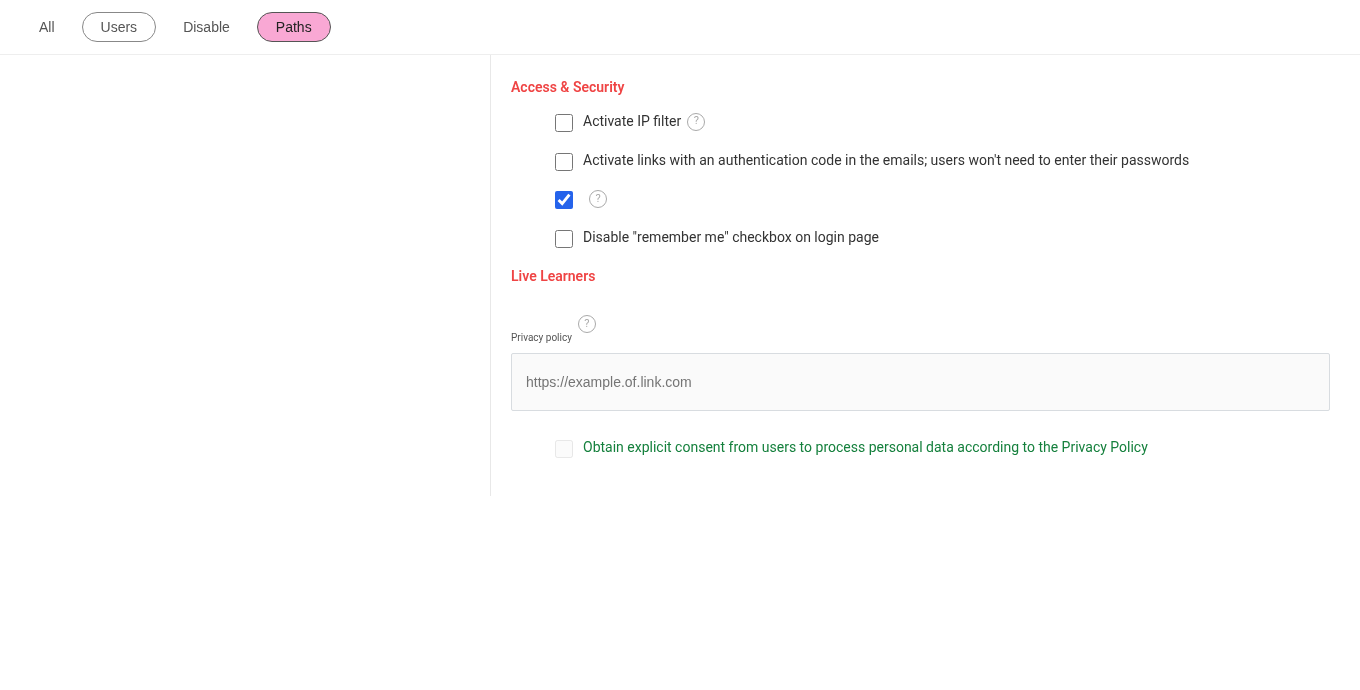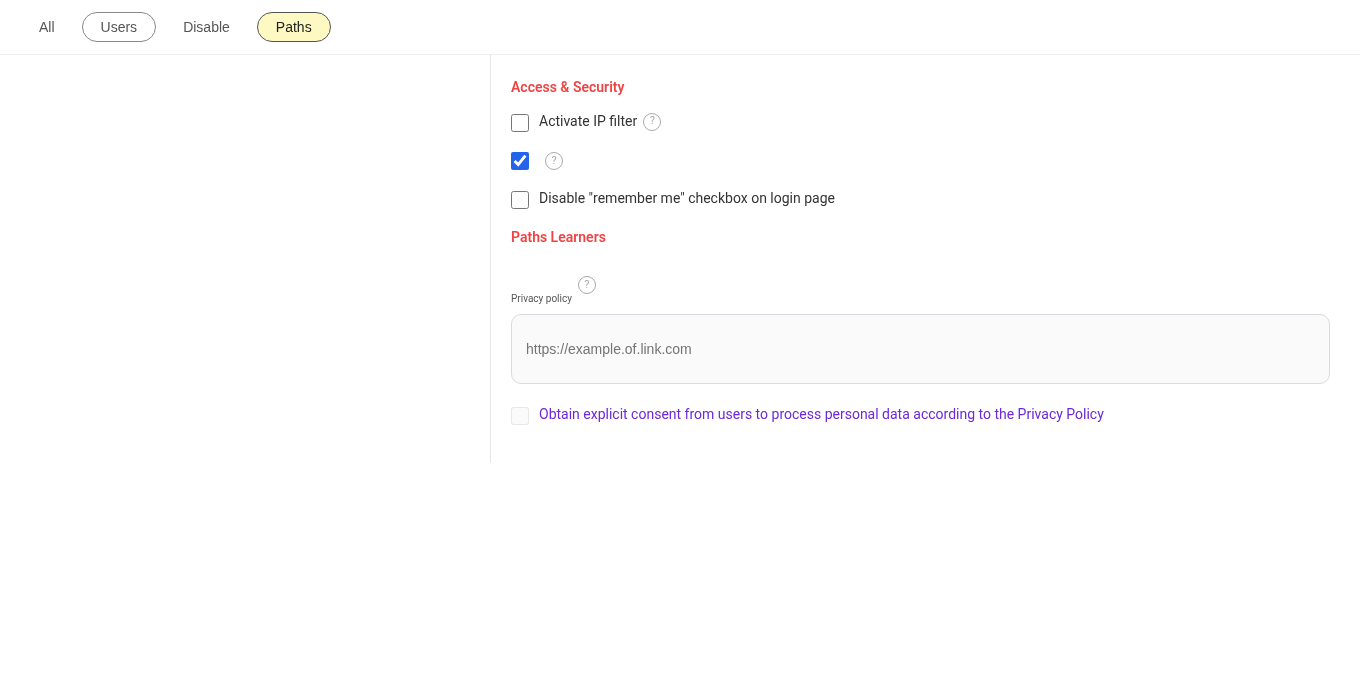--- a/index.html
+++ b/index.html
@@ -25,21 +25,21 @@
       cursor: pointer;
       font-size: 14px;
       color: #555;
       font-weight: 500;
       text-align: center;
     }
 
     .tab-btn.active {
       border-color: #555;
       color: #222;
-      background: #fef9c3;
+      background: #f9a8d4;
     }
 
     .content-area {
       display: flex;
     }
 
     .left-panel {
       width: 490px;
       min-width: 490px;
       
@@ -54,23 +54,24 @@
     .section-title {
       font-size: 14px;
       font-weight: 600;
       color: #ef4444;
       margin-bottom: 16px;
       margin-top: 4px;
     }
 
     .checkbox-row {
       display: flex;
-      align-items: flex-end;
+      align-items: center;
       gap: 10px;
       margin-bottom: 18px;
+      margin-left: 44px;
     }
 
     .checkbox-row .label-text {
       font-size: 14px;
       color: #333;
       line-height: 1.5;
       flex: 1;
     }
 
     .checkbox-wrapper {
@@ -123,41 +124,41 @@
 
     .privacy-label {
       font-size: 10px;
       font-weight: 400;
       color: #555;
       margin-top: 28px;
     }
 
     .privacy-input {
       width: 100%;
-      padding: 26px 14px;
+      padding: 20px 14px;
       border: 1px solid #d8dce0;
-      border-radius: 10px;
+      border-radius: 2px;
       font-size: 14px;
       color: #aaa;
       background: #fafafa;
       outline: none;
-      margin-bottom: 20px;
+      margin-bottom: 26px;
     }
 
     .section-gap {
       margin-bottom: 20px;
     }
 
     
     .checkbox-wrapper.disabled-check input {
       opacity: 0.5;
     }
 
     .label-text.muted {
-      color: #6d28d9;
+      color: #15803d;
     }
   </style>
 </head>
 <body>
 
 <div class="top-tabs">
   <button class="tab-btn">All</button>
   <button class="tab-btn" style="border-color: rgb(136, 136, 136);">Users</button>
   <button class="tab-btn">Disable</button>
   <button class="tab-btn active">Paths</button>
@@ -176,20 +177,28 @@
         <div class="checkbox-wrapper">
           <input type="checkbox" id="activate_ip_filter" style="">
         </div>
         <label for="activate_ip_filter" class="label-text label-with-help">
           <span>Activate IP filter</span>
           <span class="help-icon">?</span>
         </label>
       </div>
 
 
+      <div class="checkbox-row">
+        <div class="checkbox-wrapper">
+          <input type="checkbox" id="activate_auth_links" style="">
+        </div>
+        <label for="activate_auth_links" class="label-text">
+          <span>Activate links with an authentication code in the emails; users won't need to enter their passwords</span>
+        </label>
+      </div>
 
       <div class="checkbox-row">
         <div class="checkbox-wrapper">
           <input type="checkbox" id="activate_password_restrictions" checked="" style="">
         </div>
         <label for="activate_password_restrictions" class="label-text label-with-help">
           <span class="help-icon">?</span>
         </label>
       </div>
 
@@ -197,21 +206,21 @@
         <div class="checkbox-wrapper">
           <input type="checkbox" id="disable_remember_me" style="">
         </div>
         <label for="disable_remember_me" class="label-text">
           <span>Disable "remember me" checkbox on login page</span>
         </label>
       </div>
     </div>
 
     <div class="section-gap">
-      <div class="section-title">Paths Learners</div>
+      <div class="section-title">Live Learners</div>
 
     </div>
 
     <div class="privacy-policy-section">
       <div class="privacy-label-row">
         <span class="privacy-label">Privacy policy</span>
         <span class="help-icon">?</span>
       </div>
 
       <input type="text" class="privacy-input" placeholder="https://example.of.link.com" style="">

